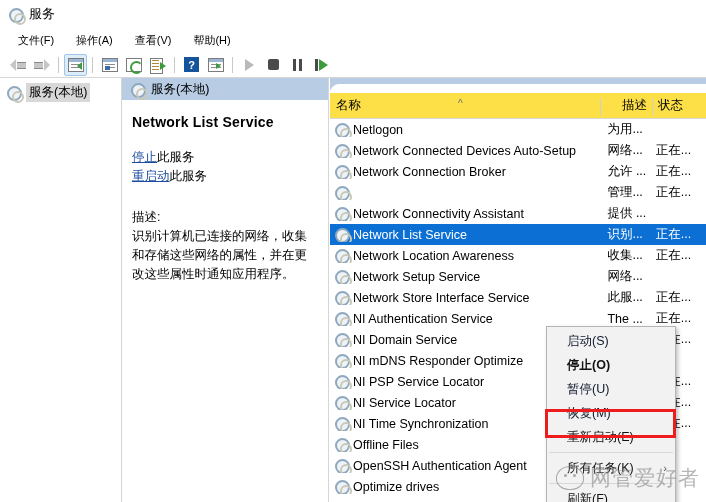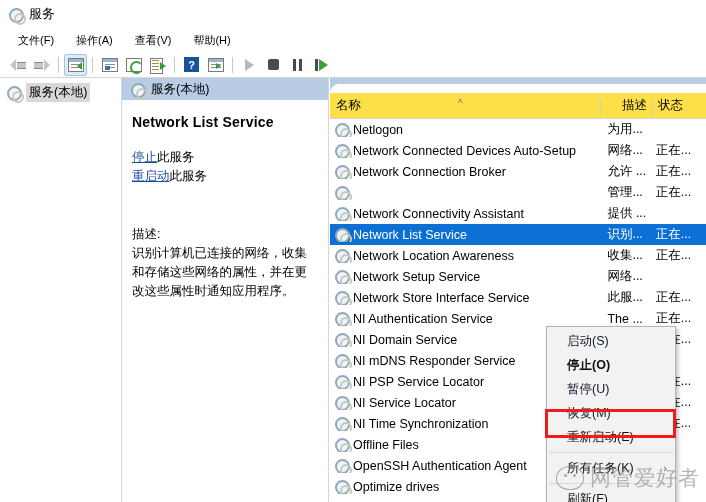--- a/index.html
+++ b/index.html
@@ -132,21 +132,21 @@
     background:#fff; border-right:1px solid #d6d6d6;
   }
   #detail-header{
     height:22px; background:#b8cce4; display:flex; align-items:center;
     padding-left:8px; gap:6px; font-size:12.5px;
   }
   #detail-body{ padding:14px 10px 0 10px; }
   #svc-title{ font-size:14px; font-weight:bold; letter-spacing:.2px; margin-bottom:18px;}
   .lnk{ color:#1a4b9c; text-decoration:underline; cursor:pointer; }
   .lnk-row{ font-size:12.5px; line-height:19px; }
-  #desc-block{ margin-top:39px; font-size:12.5px; line-height:19px; }
+  #desc-block{ margin-top:22px; font-size:12.5px; line-height:19px; }
 
   
   #listcol{
     position:absolute; left:208px; top:0; right:0; bottom:0;
     background:#fff;
   }
   #list-tabtop{
     height:15px; background:#b8cce4; position:relative;
   }
   #list-tabtop::after{
@@ -428,21 +428,21 @@
             <div class="cn">
               <span class="gear"></span>
               <span>NI Domain Service</span>
             </div>
             <div class="cd">Prov...</div>
             <div class="cs">正在...</div>
           </div>
           <div class="row">
             <div class="cn">
               <span class="gear"></span>
-              <span>NI mDNS Responder Service</span>
+              <span>NI mDNS Responder Optimize</span>
             </div>
             <div class="cd">Adv...</div>
             <div class="cs"></div>
           </div>
           <div class="row">
             <div class="cn">
               <span class="gear"></span>
               <span>NI PSP Service Locator</span>
             </div>
             <div class="cd">Loca...</div>

